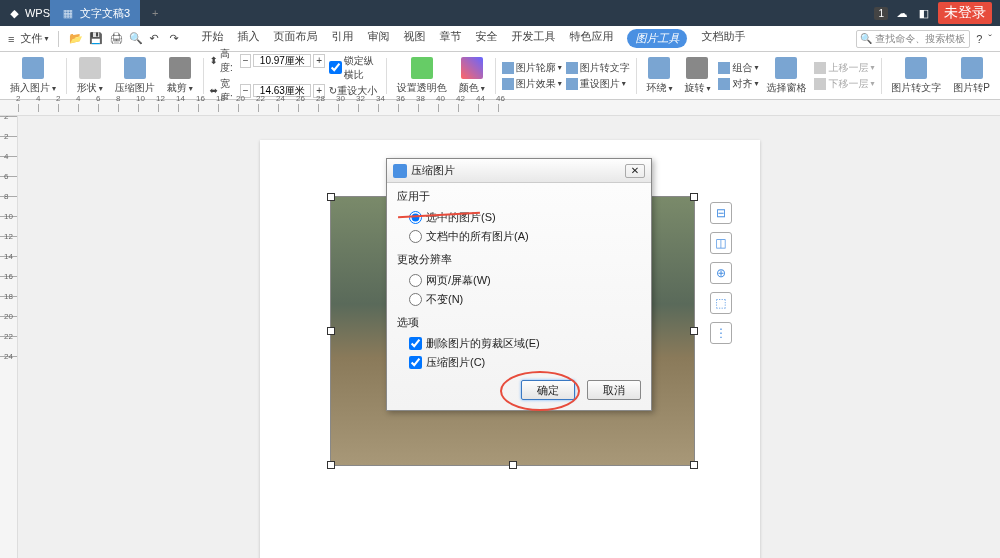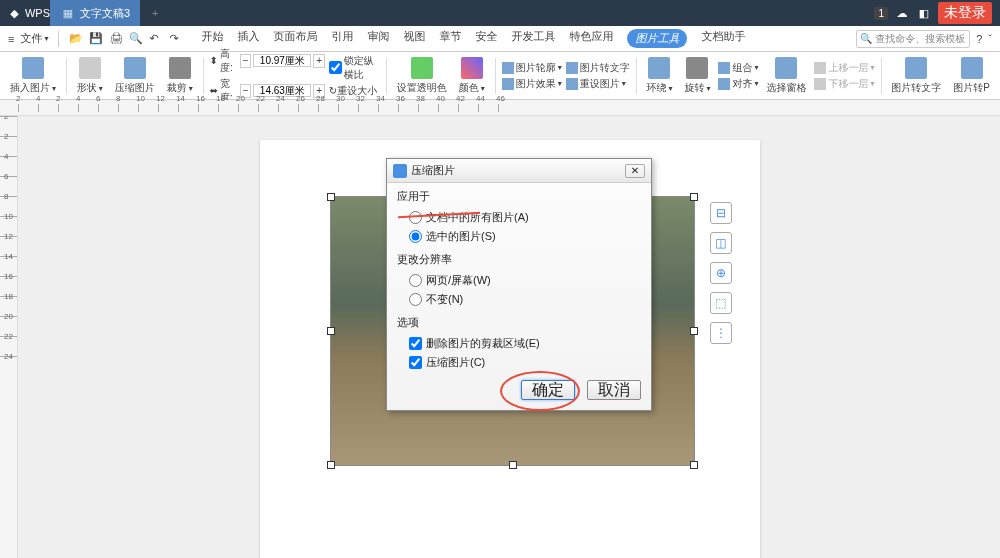--- a/index.html
+++ b/index.html
@@ -78,21 +78,21 @@
 .dialog .dlg-title { height: 24px; display: flex; align-items: center; padding: 0 6px; background: linear-gradient(to bottom,#fefefe,#e8e8e8); border-bottom: 1px solid #ccc; }
 .dialog .dlg-title .ti { width: 14px; height: 14px; background: #4a90e2; margin-right: 4px; border-radius: 2px; }
 .dialog .dlg-title .close { margin-left: auto; border: 1px solid #aaa; width: 20px; height: 14px; display: flex; align-items: center; justify-content: center; font-size: 10px; border-radius: 2px; }
 .dialog .body { padding: 6px 10px 10px; }
 .dialog fieldset { border: none; margin-bottom: 6px; }
 .dialog legend { font-size: 11px; margin-bottom: 4px; }
 .dialog .opt { display: flex; align-items: center; gap: 4px; padding: 2px 0 2px 12px; }
 .dialog .opt input { margin: 0; }
 .dialog .res-row { display: flex; justify-content: space-between; padding: 2px 0 2px 12px; }
 .dialog .btns { display: flex; justify-content: flex-end; gap: 12px; margin-top: 8px; }
-.dialog .btn { width: 54px; height: 20px; border: 1px solid #888; background: linear-gradient(to bottom,#fdfdfd,#e5e5e5); font-size: 16px; display: flex; align-items: center; justify-content: center; border-radius: 2px; }
+.dialog .btn { width: 54px; height: 20px; border: 1px solid #888; background: linear-gradient(to bottom,#fdfdfd,#e5e5e5); font-size: 11px; display: flex; align-items: center; justify-content: center; border-radius: 2px; }
 .dialog .btn.primary { border: 1px solid #3a78c2; box-shadow: 0 0 3px #6ab0ff; }
 
 
 .ann { position: absolute; border: 2px solid #e74c3c; border-radius: 50%; pointer-events: none; }
 .ann-line { position: absolute; height: 2px; background: #e74c3c; pointer-events: none; }
 .ann-circle-btn { left: 500px; top: 255px; width: 80px; height: 40px; }
 </style>
 </head>
 <body>
 
@@ -420,26 +420,26 @@
   <div class="dialog">
     <div class="dlg-title">
       <span class="ti"></span>
       <span>压缩图片</span>
       <span class="close">✕</span>
     </div>
     <div class="body">
       <fieldset>
         <legend>应用于</legend>
         <div class="opt">
+            <input type="radio" name="apply" checked="" style="">
+            <span>选中的图片(S)</span>
+          </div>
+        <div class="opt">
             <input type="radio" name="apply" style="">
             <span>文档中的所有图片(A)</span>
-          </div>
-        <div class="opt">
-            <input type="radio" name="apply" checked="" style="">
-            <span>选中的图片(S)</span>
           </div>
       </fieldset>
       <fieldset>
         <legend>更改分辨率</legend>
         <div class="opt">
             <input type="radio" name="res" style="">
             <span>网页/屏幕(W)</span>
           </div>
         <div class="opt">
             <input type="radio" name="res" style="">

